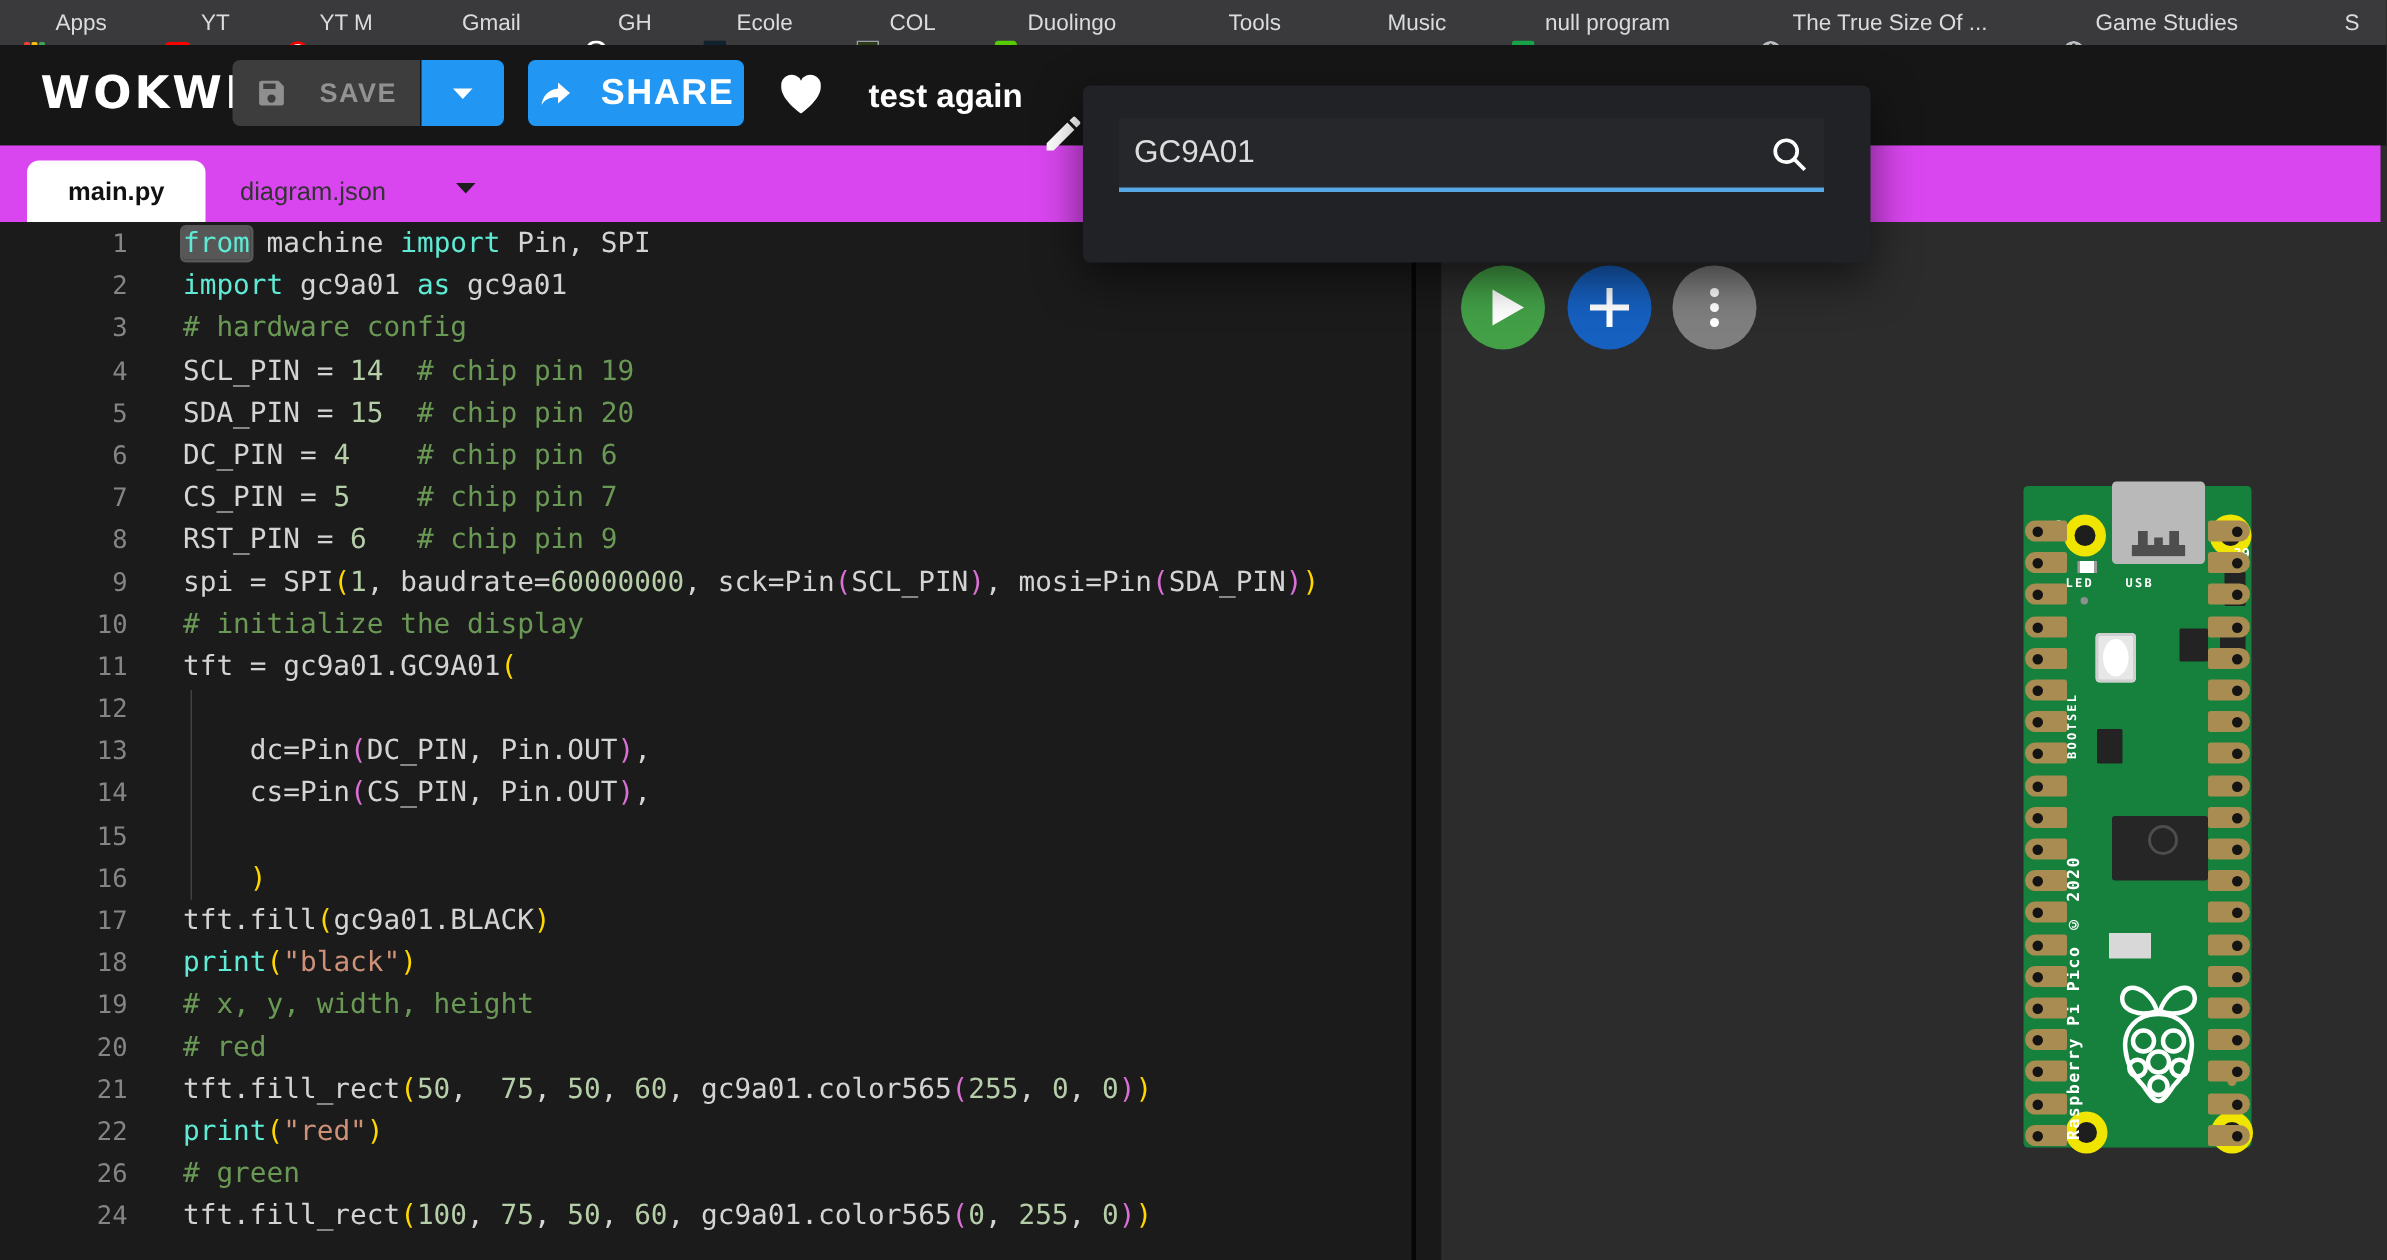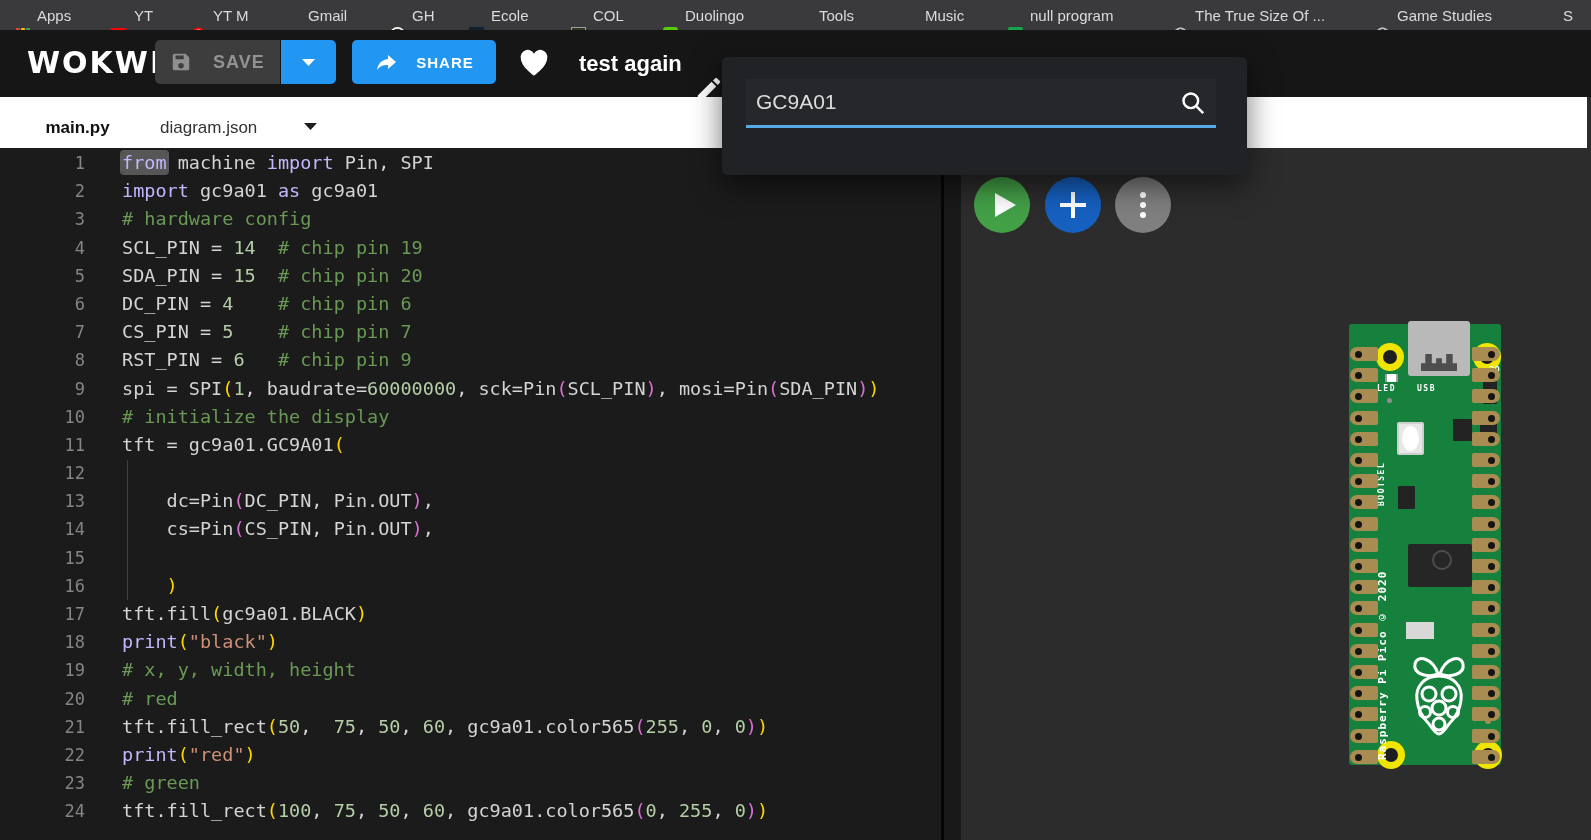--- a/index.html
+++ b/index.html
@@ -17,42 +17,42 @@
   .wokwi-bar { position:absolute; top:30px; left:0; right:0; height:67px; background:#161616; }
   .logo { position:absolute; left:27px; top:15px; color:#fff; font-size:30px; font-weight:bold;
           letter-spacing:2px; font-family:"DejaVu Sans",sans-serif; cursor:pointer; }
   .save-btn { position:absolute; left:155px; top:10px; width:125px; height:44px; background:#3d3d3d;
               border-radius:5px 0 0 5px; display:flex; align-items:center; gap:21px; padding-left:15px;
               color:#929292; font-weight:bold; font-size:18px; letter-spacing:1px; cursor:pointer; }
   .save-caret { position:absolute; left:281px; top:10px; width:55px; height:44px; background:#2196f3;
                 border-radius:0 5px 5px 0; display:flex; align-items:center; justify-content:center; cursor:pointer; }
   .share-btn { position:absolute; left:352px; top:10px; width:144px; height:44px; background:#2196f3;
                border-radius:5px; display:flex; align-items:center; justify-content:center; gap:18px;
-               color:#fff; font-weight:bold; font-size:15px; letter-spacing:1px; cursor:pointer; }
+               color:#fff; font-weight:bold; font-size:24px; letter-spacing:1px; cursor:pointer; }
   .heart { position:absolute; left:518px; top:18px; cursor:pointer; }
   .proj-title { position:absolute; left:579px; top:21px; color:#fff; font-size:22px; font-weight:bold; }
   .pencil { position:absolute; left:694px; top:44px; z-index:5; cursor:pointer; }
 
   
-  .tabbar { position:absolute; top:97px; left:0; right:4px; height:51px; background:#ffffff;text-decoration:underline; }
+  .tabbar { position:absolute; top:97px; left:0; right:4px; height:51px; background:#d946ef;text-decoration:underline; }
   .tab-active { position:absolute; left:18px; bottom:0; width:119px; height:41px; background:#fff;
                 border-radius:8px 8px 0 0; display:flex; align-items:center; justify-content:center;
                 font-size:17px; font-weight:bold; color:#111; cursor:pointer; }
   .tab-inactive { position:absolute; left:160px; bottom:0; height:41px; display:flex; align-items:center;
                   font-size:17px; color:#333; cursor:pointer; }
   .tab-caret { position:absolute; left:303px; top:20px; cursor:pointer; }
 
   
   .editor { position:absolute; top:148px; left:0; width:941px; bottom:0; background:#1b1b1b;
             font-family:"DejaVu Sans Mono",monospace; font-size:18.5px; }
   #code-lines { position:absolute; top:1px; left:0; right:0; }
   .line { position:relative; height:28.2px; line-height:28.2px; white-space:pre; }
   .ln   { position:absolute; left:0; width:85px; text-align:right; color:#858585; font-size:17px; }
   .code { position:absolute; left:122px; }
-  .kw{color:#c4b5fd} .pl{color:#d4d4d4} .cm{color:#6a9955} .num{color:#b5cea8}
+  .kw{color:#5eead4} .pl{color:#d4d4d4} .cm{color:#6a9955} .num{color:#b5cea8}
   .str{color:#ce9178} .p1{color:#ffd700} .p2{color:#da70d6}
   .sel{background:#575757; box-shadow:0 0 0 2px #575757; border-radius:2px}
   .guide { position:absolute; left:127px; top:312px; width:1px; height:140px; background:#404040; }
 
   .splitter { position:absolute; top:148px; bottom:0; left:941px; width:20px; background:#191919;
               border-left:3px solid #060606; cursor:col-resize; }
 
   
   .sim { position:absolute; top:148px; bottom:0; left:961px; right:0; background:#2c2c2c; }
   .sim-btn { position:absolute; top:29px; width:56px; height:56px; border-radius:50%;
@@ -321,21 +321,21 @@
         <div class="line"><span class="ln">13</span><span class="code"><span class="pl">    dc=Pin</span><span class="p2">(</span><span class="pl">DC_PIN, Pin.OUT</span><span class="p2">)</span><span class="pl">,</span></span></div>
         <div class="line"><span class="ln">14</span><span class="code"><span class="pl">    cs=Pin</span><span class="p2">(</span><span class="pl">CS_PIN, Pin.OUT</span><span class="p2">)</span><span class="pl">,</span></span></div>
         <div class="line"><span class="ln">15</span></div>
         <div class="line"><span class="ln">16</span><span class="code"><span class="pl">    </span><span class="p1">)</span></span></div>
         <div class="line"><span class="ln">17</span><span class="code"><span class="pl">tft.fill</span><span class="p1">(</span><span class="pl">gc9a01.BLACK</span><span class="p1">)</span></span></div>
         <div class="line"><span class="ln">18</span><span class="code"><span class="kw">print</span><span class="p1">(</span><span class="str">"black"</span><span class="p1">)</span></span></div>
         <div class="line"><span class="ln">19</span><span class="code"><span class="cm"># x, y, width, height</span></span></div>
         <div class="line"><span class="ln">20</span><span class="code"><span class="cm"># red</span></span></div>
         <div class="line"><span class="ln">21</span><span class="code"><span class="pl">tft.fill_rect</span><span class="p1">(</span><span class="num">50</span><span class="pl">,  </span><span class="num">75</span><span class="pl">, </span><span class="num">50</span><span class="pl">, </span><span class="num">60</span><span class="pl">, gc9a01.color565</span><span class="p2">(</span><span class="num">255</span><span class="pl">, </span><span class="num">0</span><span class="pl">, </span><span class="num">0</span><span class="p2">)</span><span class="p1">)</span></span></div>
         <div class="line"><span class="ln">22</span><span class="code"><span class="kw">print</span><span class="p1">(</span><span class="str">"red"</span><span class="p1">)</span></span></div>
-        <div class="line"><span class="ln">23</span><span class="code"><span class="cm"># green</span></span></div>
+        <div class="line"><span class="ln">26</span><span class="code"><span class="cm"># green</span></span></div>
         <div class="line"><span class="ln">24</span><span class="code"><span class="pl">tft.fill_rect</span><span class="p1">(</span><span class="num">100</span><span class="pl">, </span><span class="num">75</span><span class="pl">, </span><span class="num">50</span><span class="pl">, </span><span class="num">60</span><span class="pl">, gc9a01.color565</span><span class="p2">(</span><span class="num">0</span><span class="pl">, </span><span class="num">255</span><span class="pl">, </span><span class="num">0</span><span class="p2">)</span><span class="p1">)</span></span></div>
       </div>
     <div class="guide"></div>
   </div>
 
   <div class="splitter"></div>
 
   <div class="sim">
     <div class="sim-btn btn-play">
         <div class="tri"></div>

